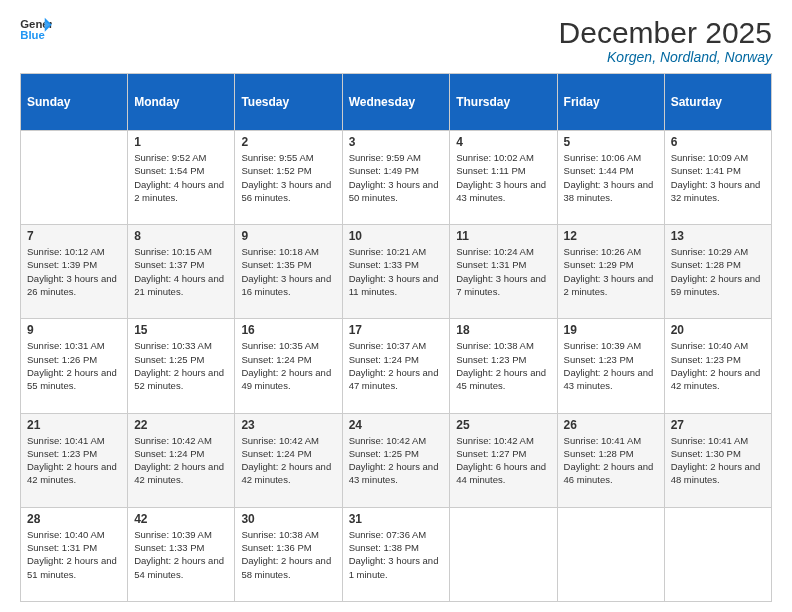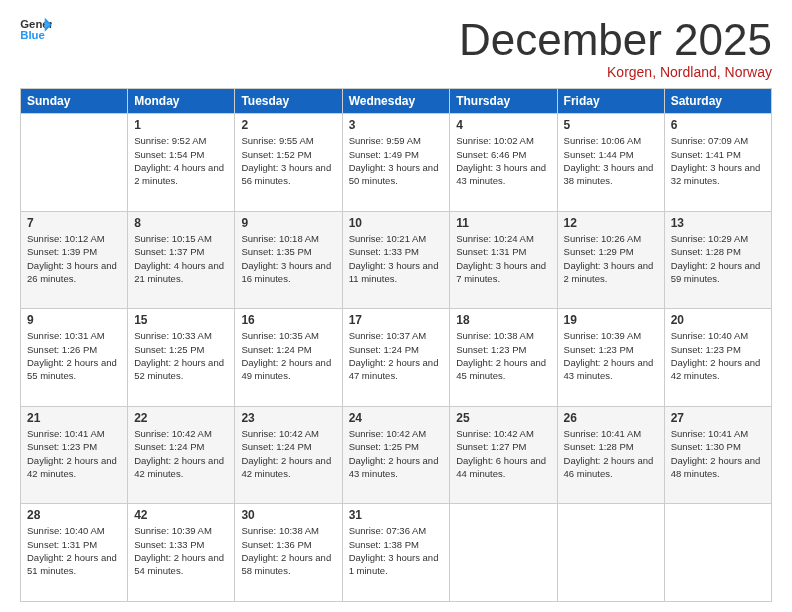--- a/index.html
+++ b/index.html
@@ -29,40 +29,41 @@
       gap: 4px;
     }
     .logo-icon {
       width: 32px;
       height: 28px;
     }
     .title-block {
       text-align: right;
     }
     .main-title {
-      font-size: 44px;
+      font-size: 30px;
       font-weight: 300;
       color: #333;
       line-height: 1.1;
     }
     .subtitle {
       font-size: 14px;
-      color: #b91c1c;
+      color: #0369a1;
+      font-style: italic;
     }
     .calendar-table {
       width: 100%;
       border-collapse: collapse;
       flex: 1;
     }
     .day-header {
       background: #1565C0;
       color: #fff;
       font-size: 12px;
       font-weight: bold;
-      padding: 5px 6px;
+      padding: 21px 6px;
       text-align: left;
       border: 1px solid #ccc;
     }
     .cal-cell {
       vertical-align: top;
       border: 1px solid #ccc;
       padding: 4px 6px;
       width: 108px;
       height: 86px;
       font-size: 9.5px;
@@ -142,36 +143,36 @@
 <div class="cell-info">
   <span>Sunrise: 9:59 AM</span><br>
   <span>Sunset: 1:49 PM</span><br>
   <span>Daylight: 3 hours and 50 minutes.</span>
 </div>
           </td>
           <td class="cal-cell">
             <span class="cell-date">4</span>
 <div class="cell-info">
   <span>Sunrise: 10:02 AM</span><br>
-  <span>Sunset: 6:46 PM</span><br>
+  <span>Sunset: 1:11 PM</span><br>
   <span>Daylight: 3 hours and 43 minutes.</span>
 </div>
           </td>
           <td class="cal-cell">
             <span class="cell-date">5</span>
 <div class="cell-info">
   <span>Sunrise: 10:06 AM</span><br>
   <span>Sunset: 1:44 PM</span><br>
   <span>Daylight: 3 hours and 38 minutes.</span>
 </div>
           </td>
           <td class="cal-cell">
             <span class="cell-date">6</span>
 <div class="cell-info">
-  <span>Sunrise: 07:09 AM</span><br>
+  <span>Sunrise: 10:09 AM</span><br>
   <span>Sunset: 1:41 PM</span><br>
   <span>Daylight: 3 hours and 32 minutes.</span>
 </div>
           </td>
         </tr>
         <tr class="row-even">
           <td class="cal-cell">
             <span class="cell-date">7</span>
 <div class="cell-info">
   <span>Sunrise: 10:12 AM</span><br>

